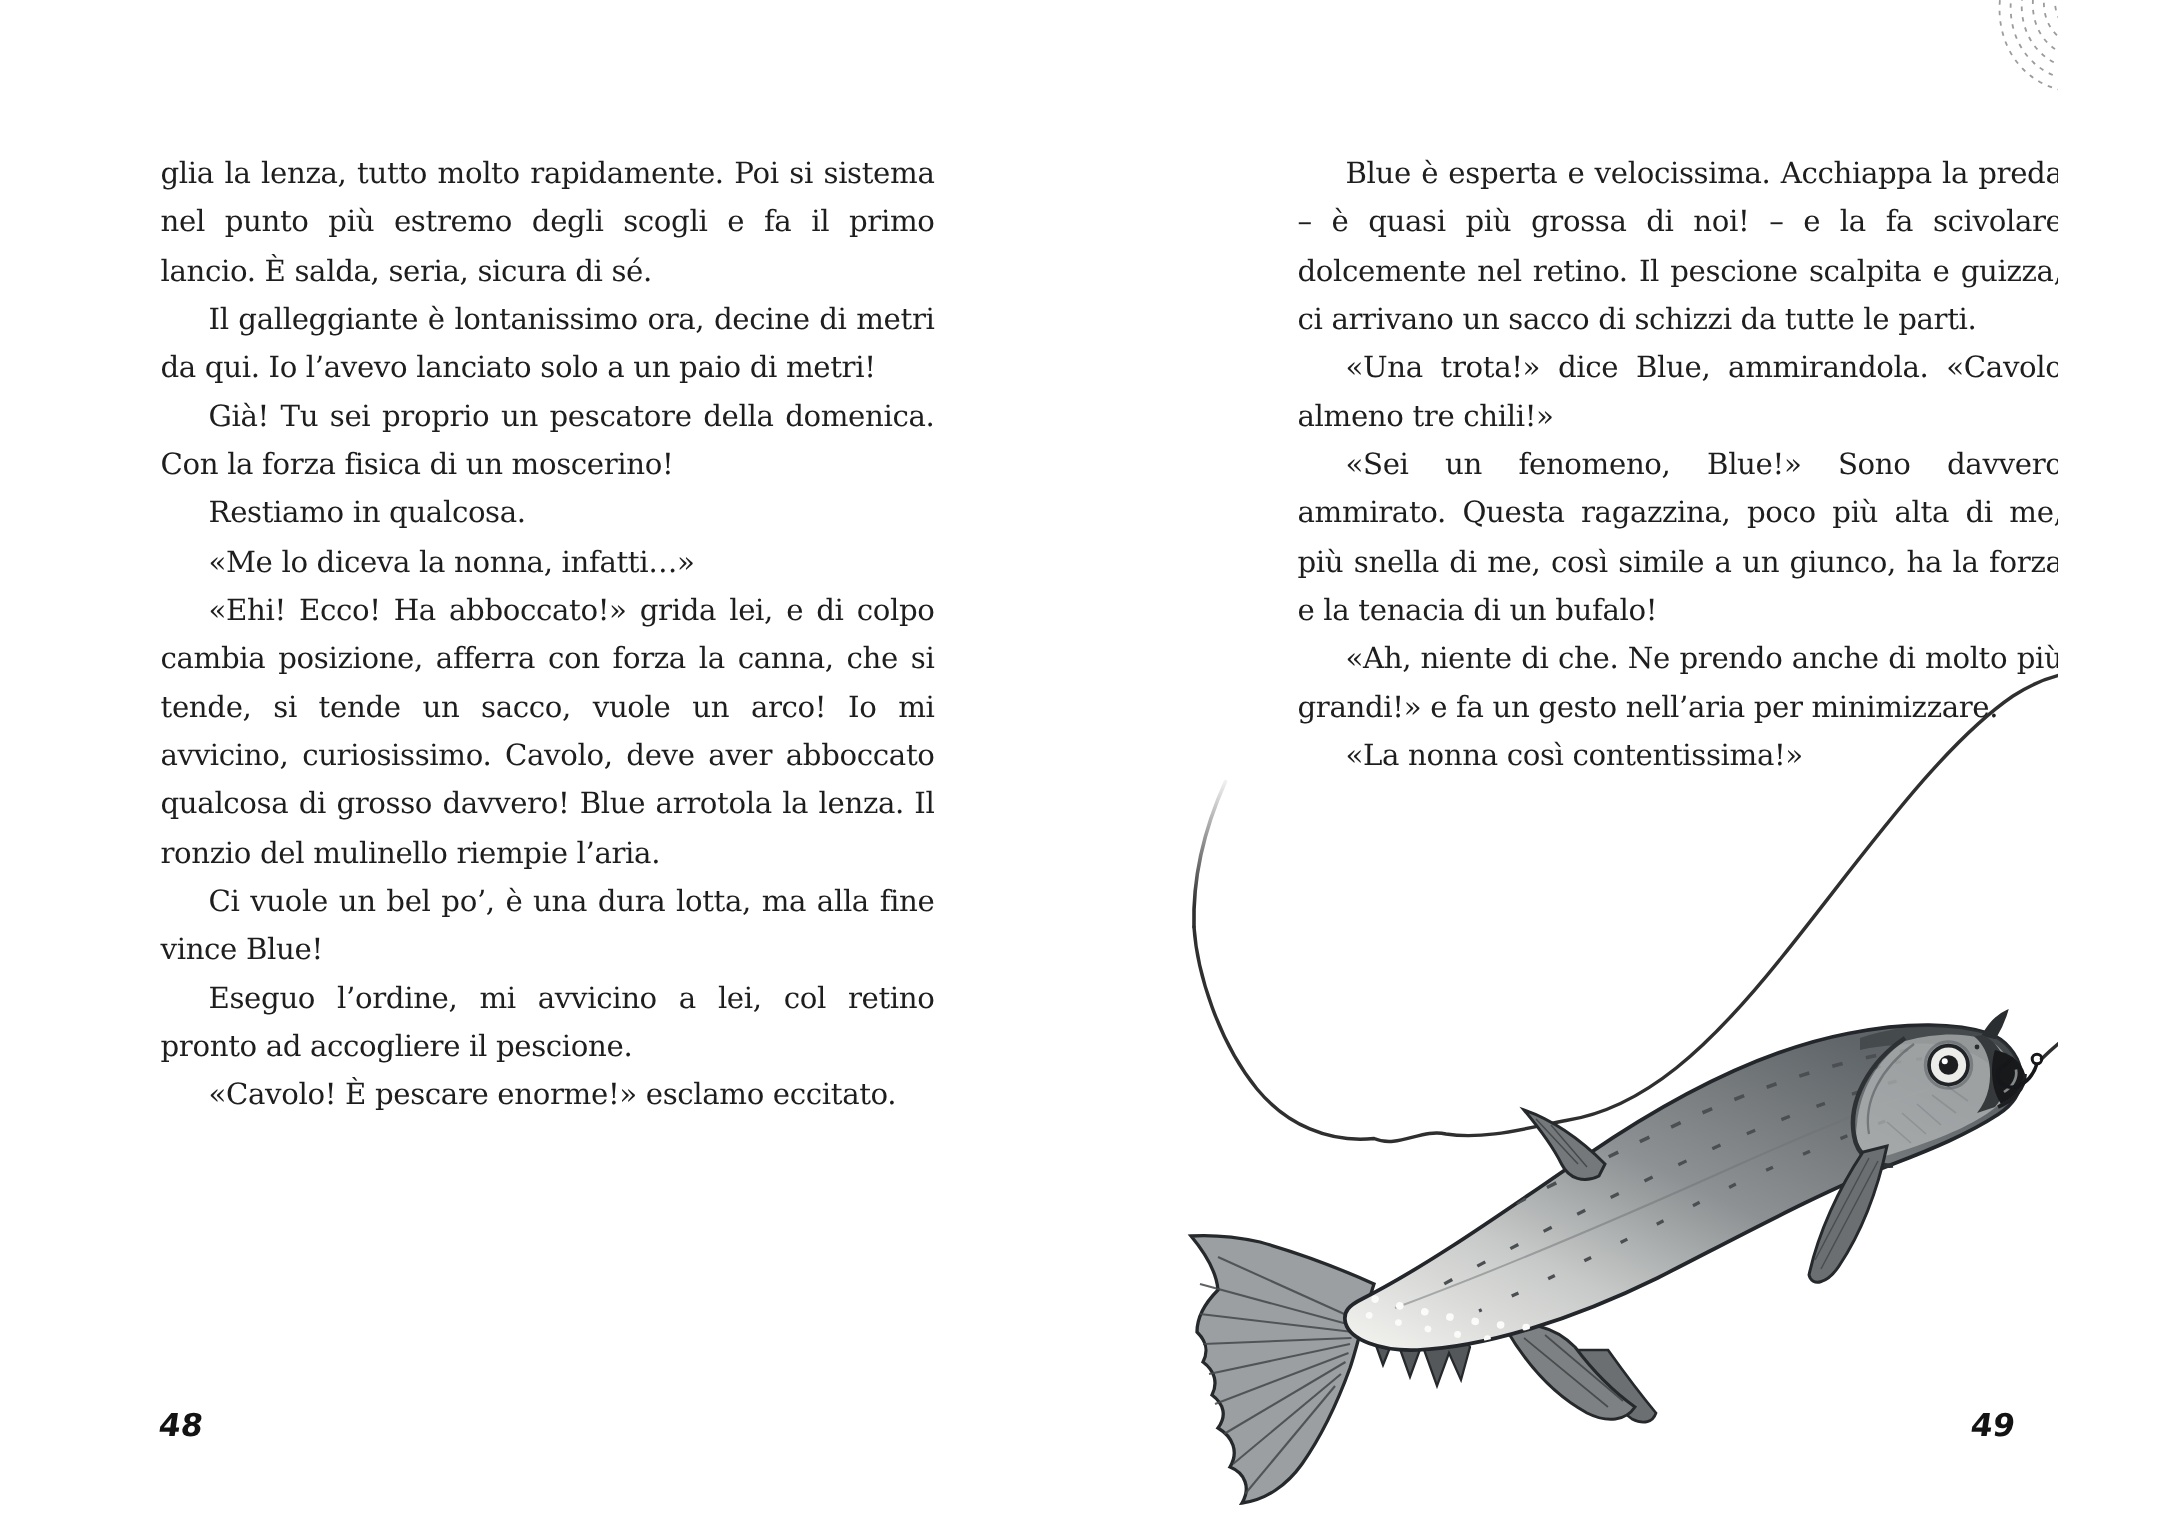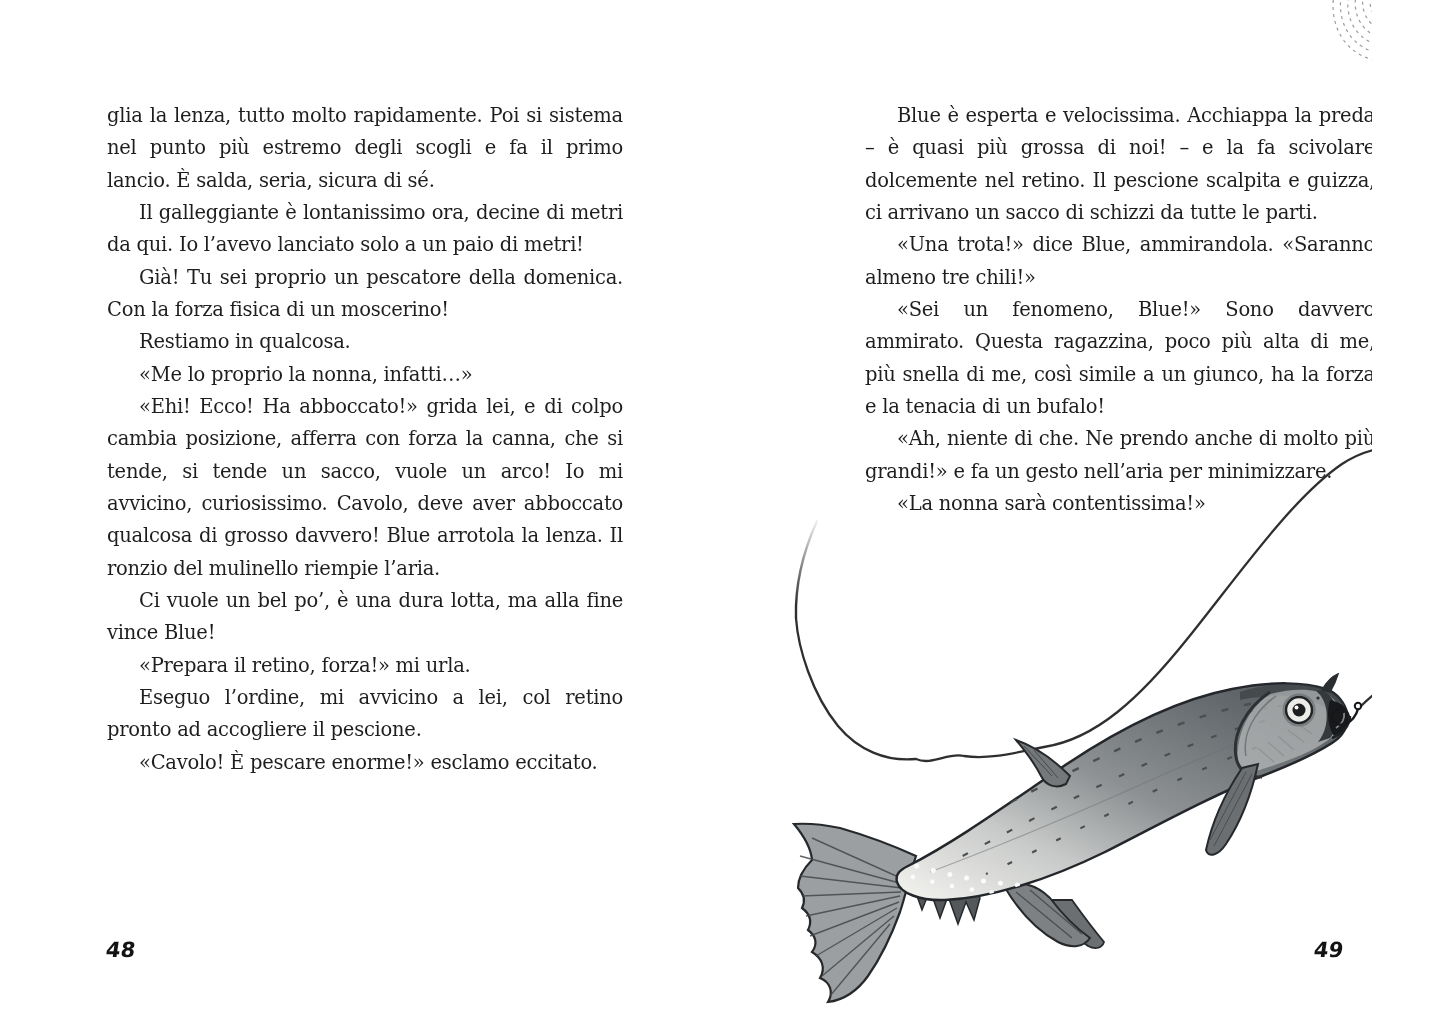--- a/index.html
+++ b/index.html
@@ -48,34 +48,33 @@
 </head>
 <body>
 
 <div class="spread">
 
   <div class="text-col left">
       <p class="continuation">glia la lenza, tutto molto rapidamente. Poi si sistema nel punto più estremo degli scogli e fa il primo lancio. È salda, seria, sicura di sé.</p>
       <p class="indent">Il galleggiante è lontanissimo ora, decine di metri da qui. Io l’avevo lanciato solo a un paio di metri!</p>
       <p class="indent-italic">Già! Tu sei proprio un pescatore della domenica. Con la forza fisica di un moscerino!</p>
       <p class="indent">Restiamo in qualcosa.</p>
-      <p class="indent">«Me lo proprio la nonna, infatti…»</p>
+      <p class="indent">«Me lo diceva la nonna, infatti…»</p>
       <p class="indent">«Ehi! Ecco! Ha abboccato!» grida lei, e di colpo cambia posizione, afferra con forza la canna, che si tende, si tende un sacco, vuole un arco! Io mi avvicino, curiosissimo. Cavolo, deve aver abboccato qualcosa di grosso davvero! Blue arrotola la lenza. Il ronzio del mulinello riempie l’aria.</p>
       <p class="indent">Ci vuole un bel po’, è una dura lotta, ma alla fine vince Blue!</p>
-      <p class="indent">«Prepara il retino, forza!» mi urla.</p>
       <p class="indent">Eseguo l’ordine, mi avvicino a lei, col retino pronto ad accogliere il pescione.</p>
       <p class="indent">«Cavolo! È pescare enorme!» esclamo eccitato.</p>
     </div>
 
   <div class="text-col right">
       <p class="indent">Blue è esperta e velocissima. Acchiappa la preda – è quasi più grossa di noi! – e la fa scivolare dolcemente nel retino. Il pescione scalpita e guizza, ci arrivano un sacco di schizzi da tutte le parti.</p>
-      <p class="indent">«Una trota!» dice Blue, ammirandola. «Saranno almeno tre chili!»</p>
+      <p class="indent">«Una trota!» dice Blue, ammirandola. «Cavolo almeno tre chili!»</p>
       <p class="indent">«Sei un fenomeno, Blue!» Sono davvero ammirato. Questa ragazzina, poco più alta di me, più snella di me, così simile a un giunco, ha la forza e la tenacia di un bufalo!</p>
       <p class="indent">«Ah, niente di che. Ne prendo anche di molto più grandi!» e fa un gesto nell’aria per minimizzare.</p>
-      <p class="indent">«La nonna sarà contentissima!»</p>
+      <p class="indent">«La nonna così contentissima!»</p>
     </div>
 
   <div class="pagenum" id="pn-left">48</div>
 
   <div class="pagenum" id="pn-right">49</div>
 
   <svg class="art-layer" viewBox="0 0 1445 1017">
     <defs>
       <linearGradient id="bodyGrad" gradientUnits="userSpaceOnUse" x1="1150" y1="650" x2="1010" y2="940">
         <stop offset="0" stop-color="#5f6468"></stop>

